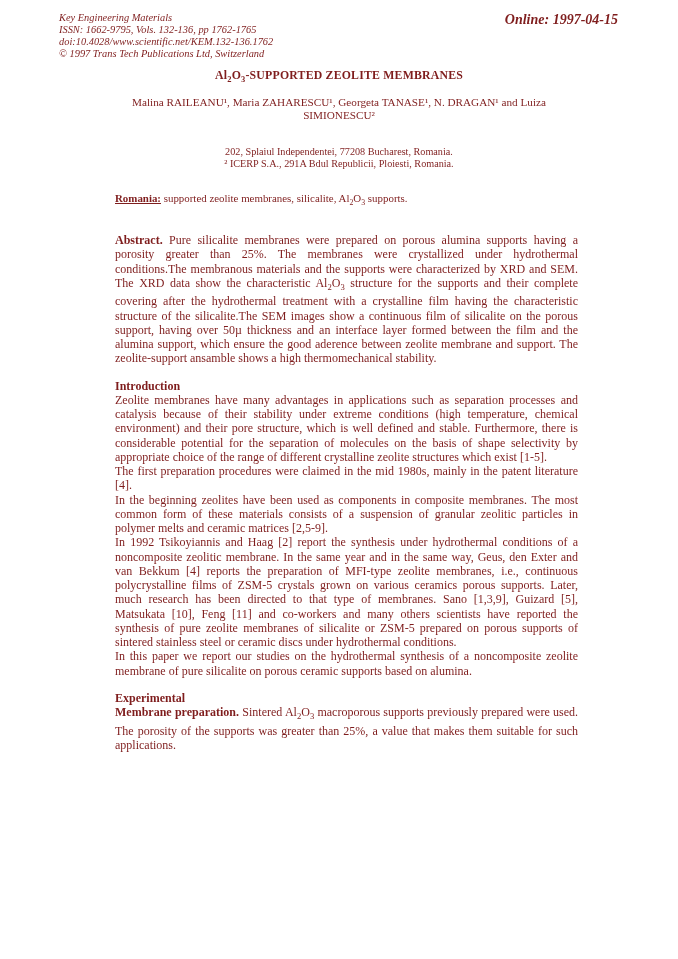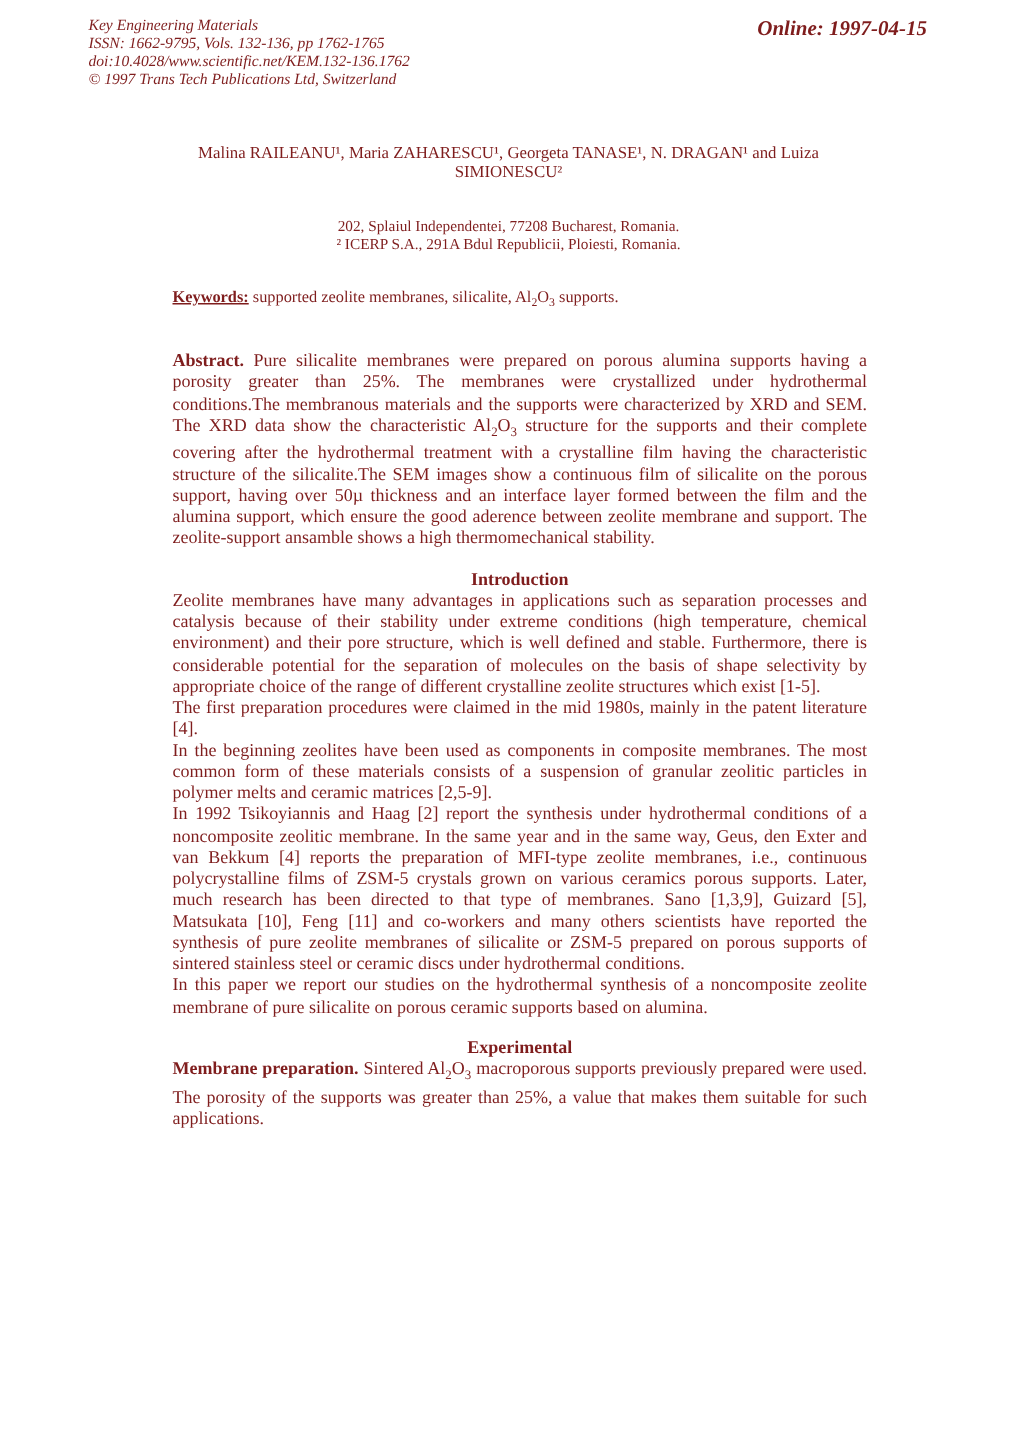--- a/index.html
+++ b/index.html
@@ -77,51 +77,51 @@
     line-height: 14.25px;
   }
   .para {
     margin: 0;
     text-align: justify;
   }
   .lead { font-weight: 700; }
   .heading {
     font-weight: 700;
     margin: 13px 0 0 0;
-    text-align: center;
   }
   sub { font-size: 72%; }
 </style>
 </head>
 <body>
 
 <div class="page">
 
   <div class="header">
     <div>Key Engineering Materials</div>
     <div>ISSN: 1662-9795, Vols. 132-136, pp 1762-1765</div>
     <div>doi:10.4028/www.scientific.net/KEM.132-136.1762</div>
     <div>© 1997 Trans Tech Publications Ltd, Switzerland</div>
   </div>
 
   <div class="online-date">Online: 1997-04-15</div>
 
+  <div class="title">Al<sub>2</sub>O<sub>3</sub>-SUPPORTED ZEOLITE MEMBRANES</div>
 
   <div class="authors">
     <div>Malina RAILEANU¹, Maria ZAHARESCU¹, Georgeta TANASE¹, N. DRAGAN¹ and Luiza</div>
     <div>SIMIONESCU²</div>
   </div>
 
   <div class="affiliations">
     <div>202, Splaiul Independentei, 77208 Bucharest, Romania.</div>
     <div>² ICERP S.A., 291A Bdul Republicii, Ploiesti, Romania.</div>
   </div>
 
   <div class="keywords">
-    <span class="kw-label">Keywords:</span>
+    <span class="kw-label">Romania:</span>
     <span>supported zeolite membranes, silicalite, Al<sub>2</sub>O<sub>3</sub> supports.</span>
   </div>
 
   <div class="body">
 
     <p class="para"><span class="lead">Abstract.</span> <span>Pure silicalite membranes were prepared on porous alumina supports having a porosity greater than 25%. The membranes were crystallized under hydrothermal conditions.The membranous materials and the supports were characterized by XRD and SEM. The XRD data show the characteristic Al<sub>2</sub>O<sub>3</sub> structure for the supports and their complete covering after the hydrothermal treatment with a crystalline film having the characteristic structure of the silicalite.The SEM images show a continuous film of silicalite on the porous support, having over 50µ thickness and an interface layer formed between the film and the alumina support, which ensure the good aderence between zeolite membrane and support. The zeolite-support ansamble shows a high thermomechanical stability.</span></p>
 
     <div class="heading">Introduction</div>
 
     <p class="para">Zeolite membranes have many advantages in applications such as separation processes and catalysis because of their stability under extreme conditions (high temperature, chemical environment) and their pore structure, which is well defined and stable. Furthermore, there is considerable potential for the separation of molecules on the basis of shape selectivity by appropriate choice of the range of different crystalline zeolite structures which exist [1-5].</p>

